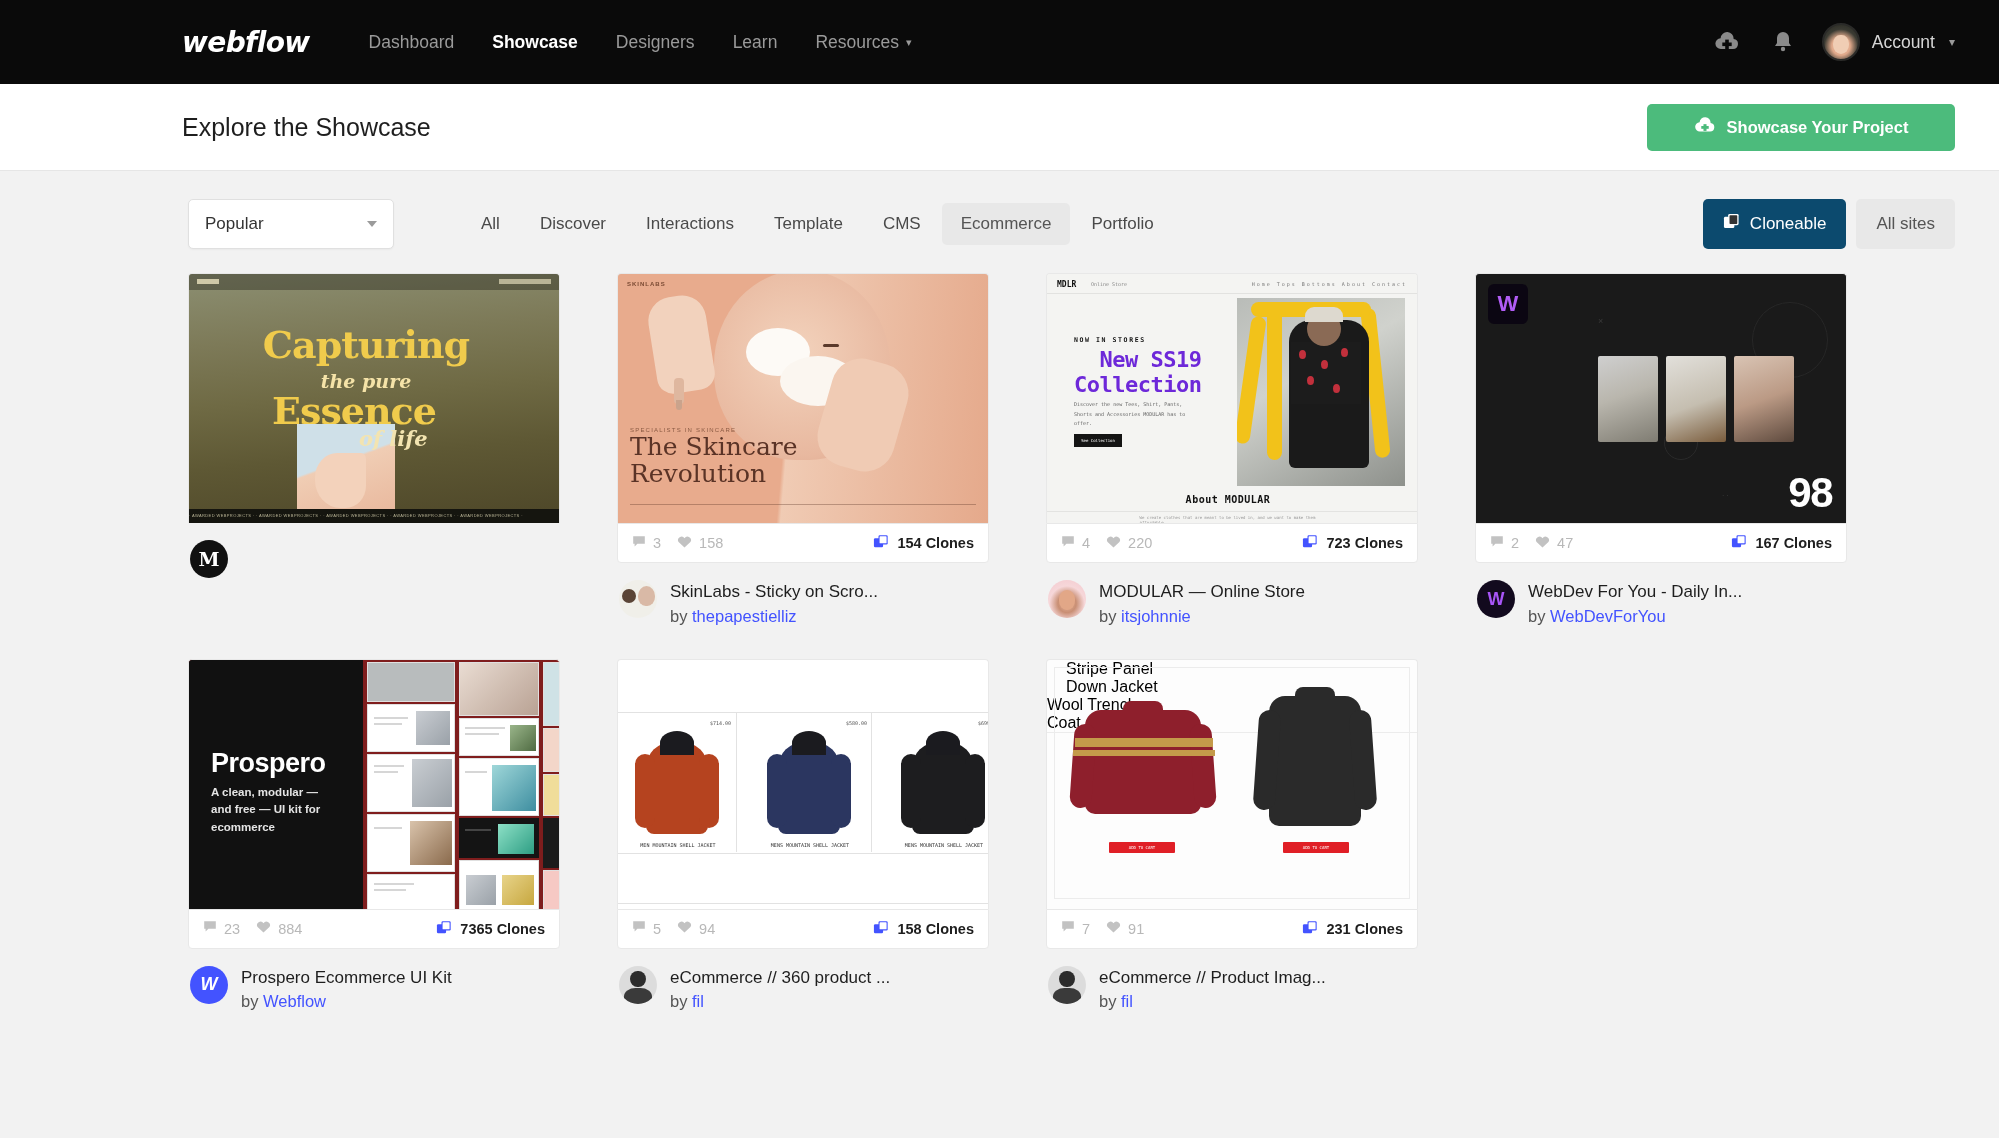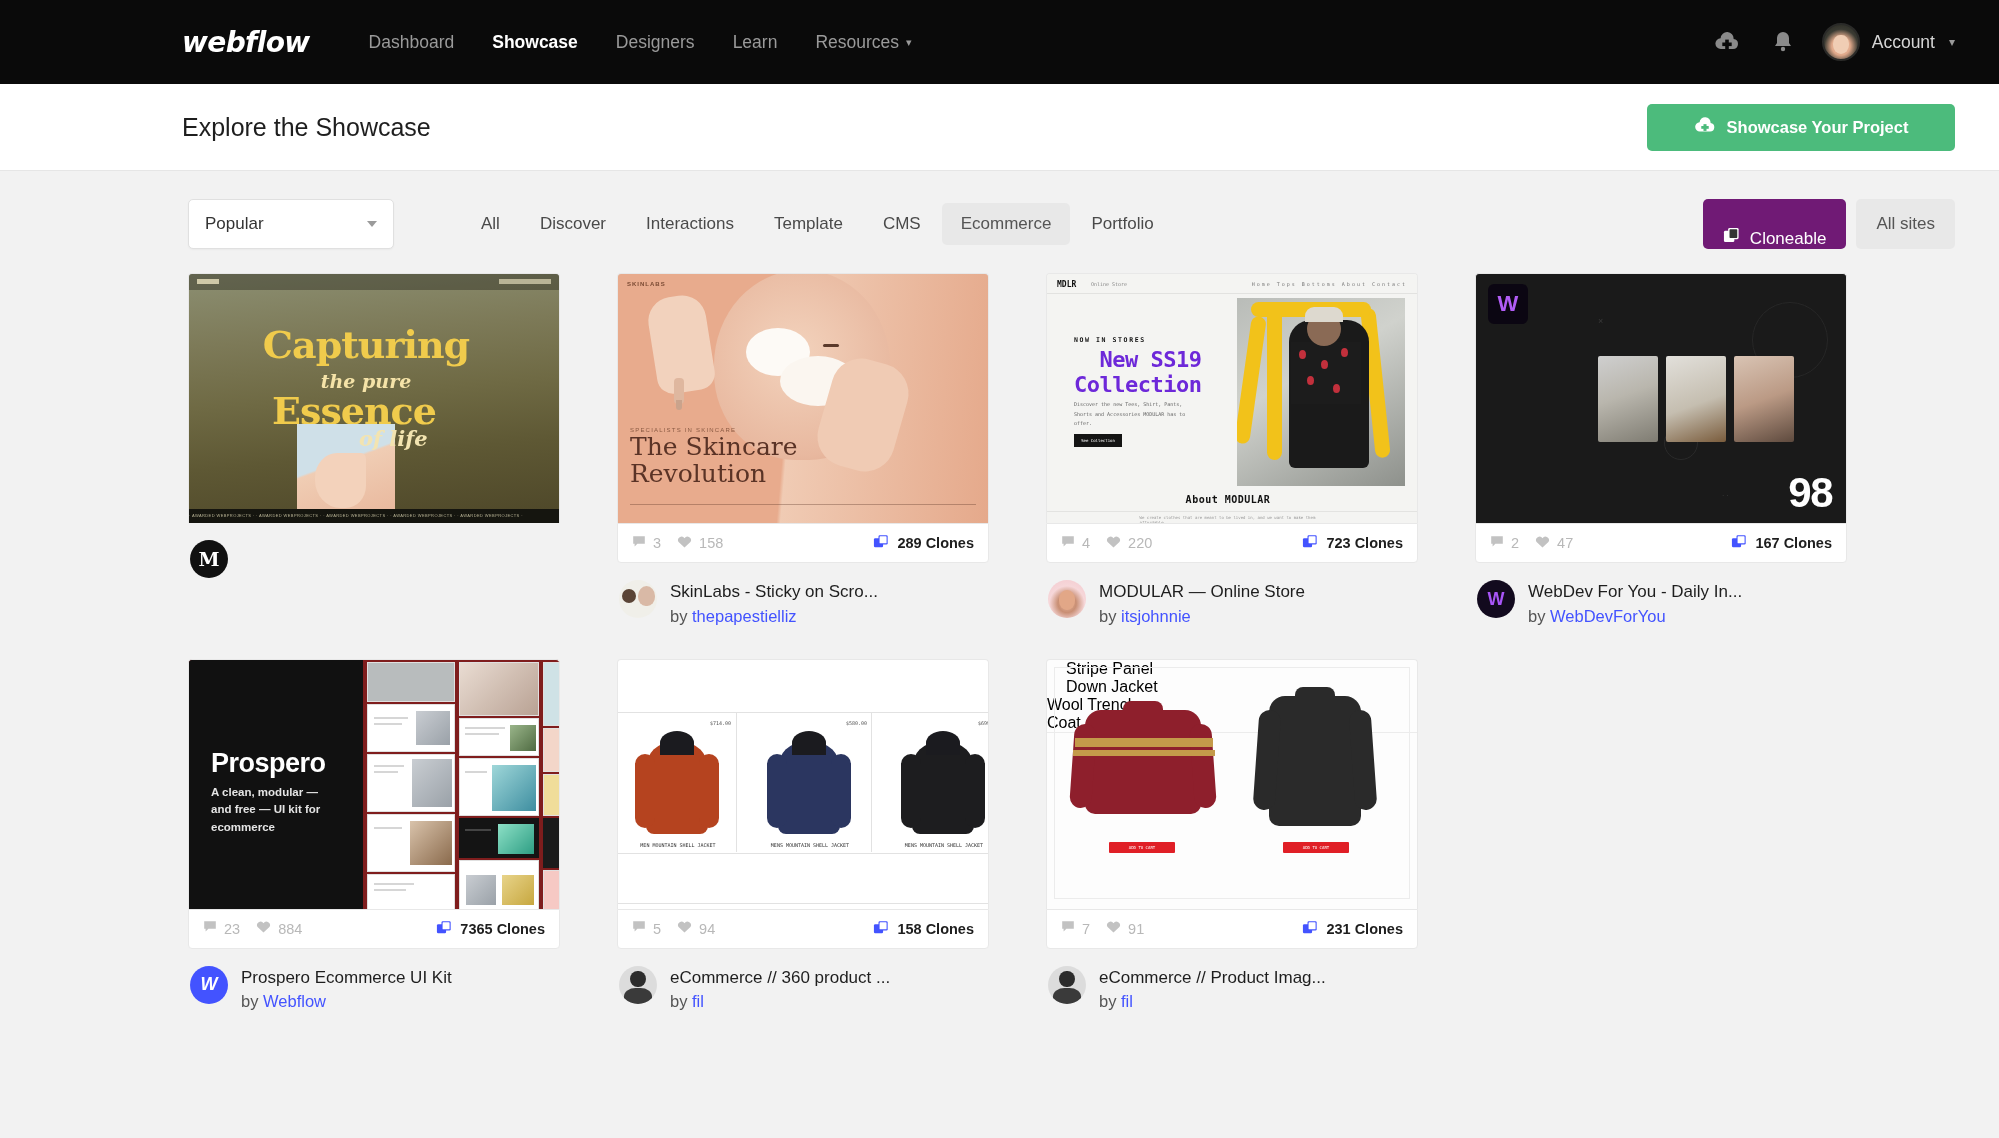--- a/index.html
+++ b/index.html
@@ -137,21 +137,21 @@
     height: 50px;
     border-radius: 5px;
     display: flex;
     align-items: center;
     gap: 10px;
     padding: 0 20px;
     font-size: 17px;
     cursor: pointer;
     white-space: nowrap;
   }
-  .pill.dark { background: #701a75; color: #ffffff; align-items: flex-end; }
+  .pill.dark { background: #0c4a6e; color: #ffffff; }
   .pill.light { background: #e8e8e8; color: #555555; }
 
   
   .grid {
     display: grid;
     grid-template-columns: repeat(4, 372px);
     gap: 30px 57px;
     padding: 24px 0 0 188px;
   }
   .card { width: 372px; }
@@ -446,21 +446,21 @@
               <path d="M7.5 12.6 1.6 7.1A3.4 3.4 0 0 1 7.5 3.3 3.4 3.4 0 0 1 13.4 7.1z" fill="#c2c2c2"></path>
             </svg></span>
         <span>158</span>
       </div>
       <div class="clones">
         <span><svg width="16" height="15" viewBox="0 0 18 18">
               <rect x="0.5" y="5" width="11" height="11" rx="1.5" fill="#4353ff"></rect>
               <rect x="6" y="1.5" width="11" height="11" rx="1.5" fill="#4353ff"></rect>
               <rect x="7.3" y="2.8" width="8.4" height="8.4" rx="0.8" fill="#ffffff"></rect>
             </svg></span>
-        <span>289 Clones</span>
+        <span>154 Clones</span>
       </div>
     </div>
     <div class="meta">
       <div class="ava ava-paper"></div>
       <div class="meta-txt">
         <div class="proj-title">SkinLabs - Sticky on Scro...</div>
         <div class="by"><span>by</span> <a>thepapestielliz</a></div>
       </div>
     </div>
   </div>

